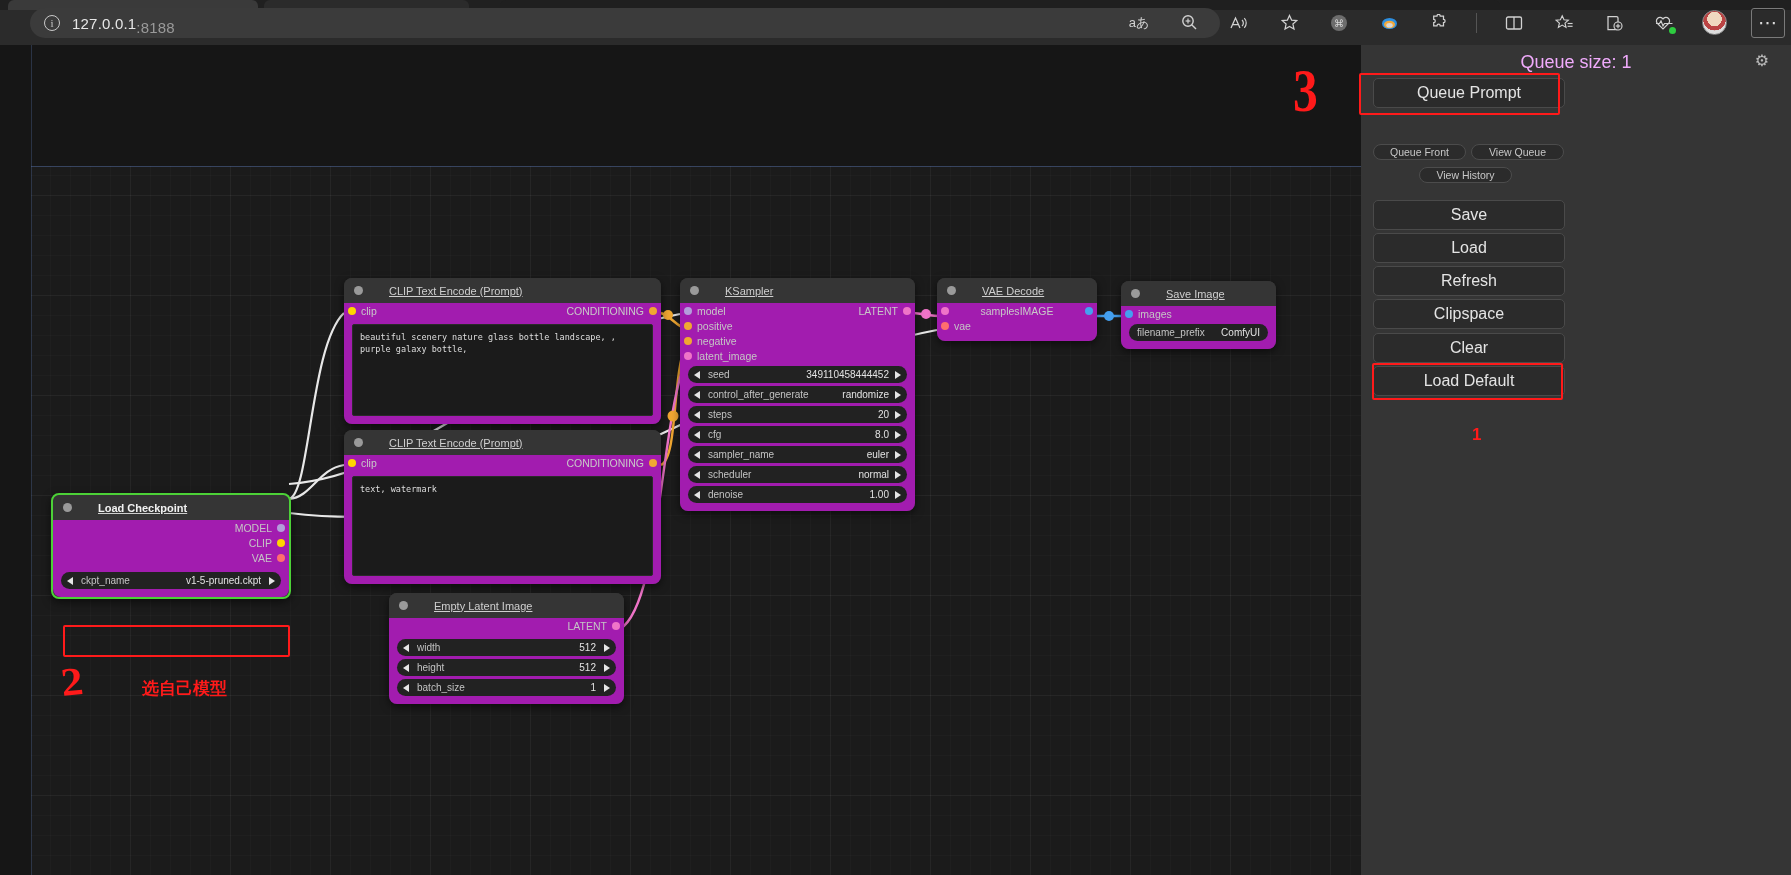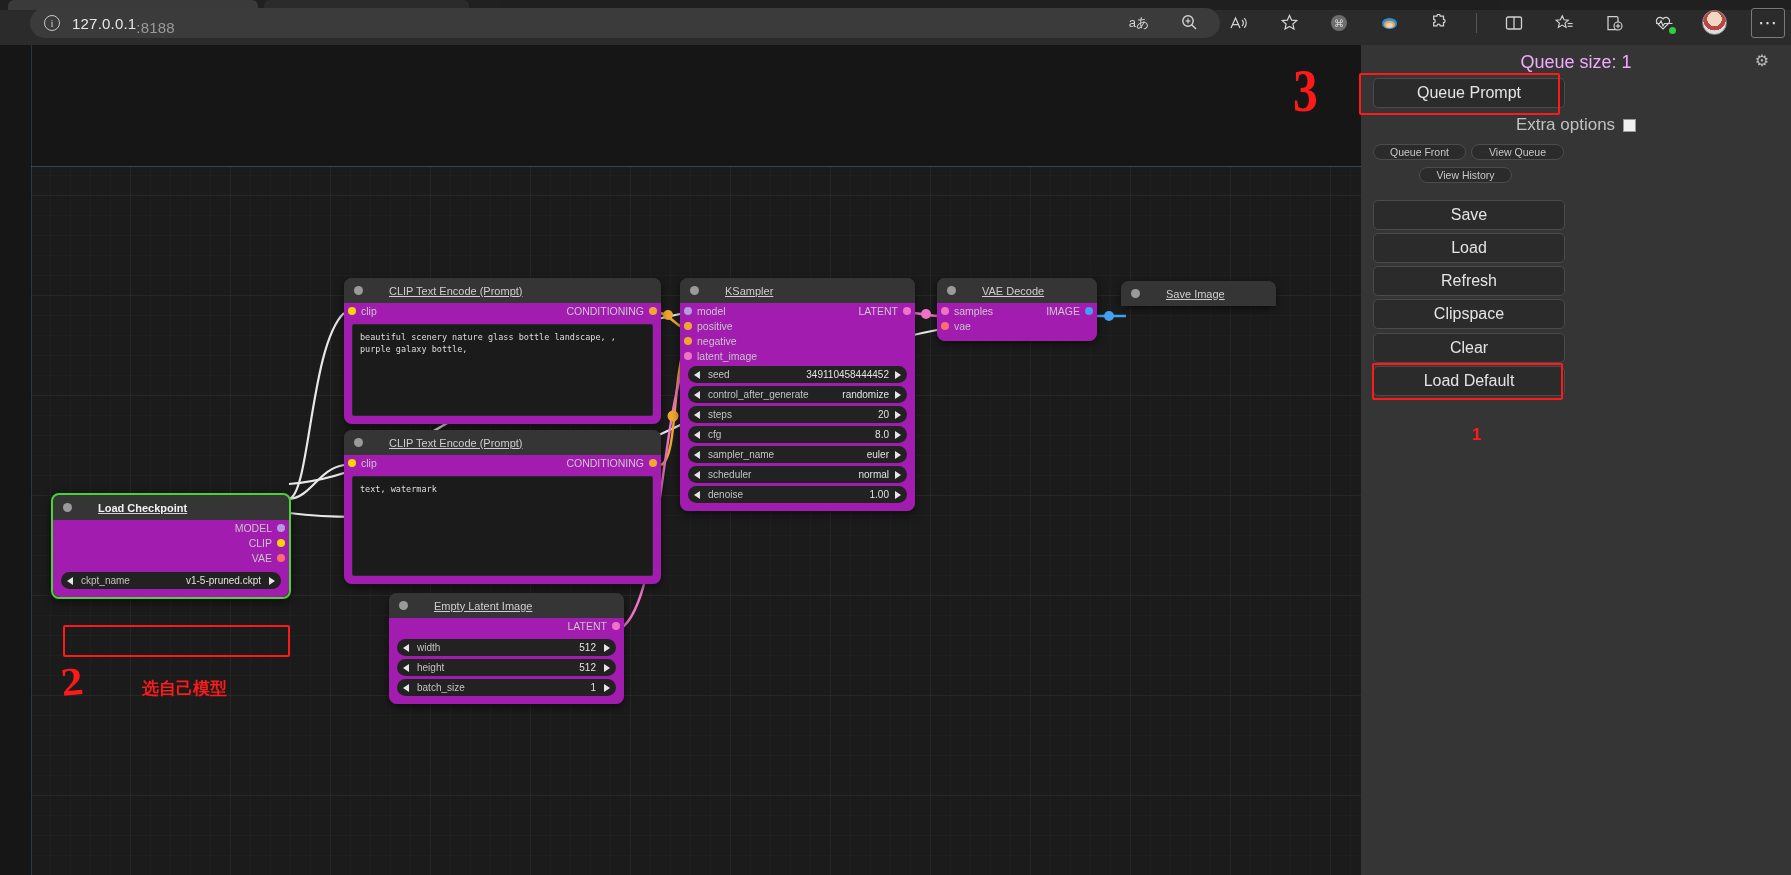--- a/index.html
+++ b/index.html
@@ -461,38 +461,48 @@
       </div>
     </div>
   </div>
 
   <div class="node" id="node-vaedecode">
     <div class="node-title">
       <span class="node-dot"></span>
       <span>VAE Decode</span>
     </div>
     <div class="node-body">
-      <div class="slot-row" style="justify-content:space-between;padding:0 17px;">
+      <div class="slot-row" style="justify-content:center;padding:0 17px;">
         <span class="port left p-latent"></span>
         <span>samples</span>
         <span>IMAGE</span>
         <span class="port right p-image"></span>
       </div>
       <div class="slot-row slot-in">
         <span class="port left p-vae"></span>
         <span>vae</span>
       </div>
     </div>
   </div>
 
   <div class="node" id="node-saveimage">
     <div class="node-title">
       <span class="node-dot"></span>
       <span>Save Image</span>
     </div>
+    <div class="node-body">
+      <div class="slot-row slot-in">
+        <span class="port left p-image"></span>
+        <span>images</span>
+      </div>
+      <div class="widget">
+        <span class="wname" style="padding-left:0;">filename_prefix</span>
+        <span class="wval">ComfyUI</span>
+      </div>
+    </div>
   </div>
 
   <div class="node" id="node-checkpoint">
     <div class="node-title">
       <span class="node-dot"></span>
       <span style="color:#f2f2f2;font-weight:bold;">Load Checkpoint</span>
     </div>
     <div class="node-body">
       <div class="slot-row slot-out">
         <span>MODEL</span>
@@ -552,24 +562,20 @@
 </div>
 
 <div id="sidebar">
   <div id="queue-row">
     <span id="queue-size">Queue size: 1</span>
   </div>
   <div id="gear-icon">⚙</div>
 
   <div class="big-btn" id="btn-queue-prompt">Queue Prompt</div>
 
-  <div id="extra-options">
-    <span>Extra options</span>
-    <span id="extra-checkbox"></span>
-  </div>
 
   <div class="sm-btn" id="btn-queue-front">Queue Front</div>
   <div class="sm-btn" id="btn-view-queue">View Queue</div>
   <div class="sm-btn" id="btn-view-history">View History</div>
 
   <div class="big-btn" id="btn-save">Save</div>
   <div class="big-btn" id="btn-load">Load</div>
   <div class="big-btn" id="btn-refresh">Refresh</div>
   <div class="big-btn" id="btn-clipspace">Clipspace</div>
   <div class="big-btn" id="btn-clear">Clear</div>

